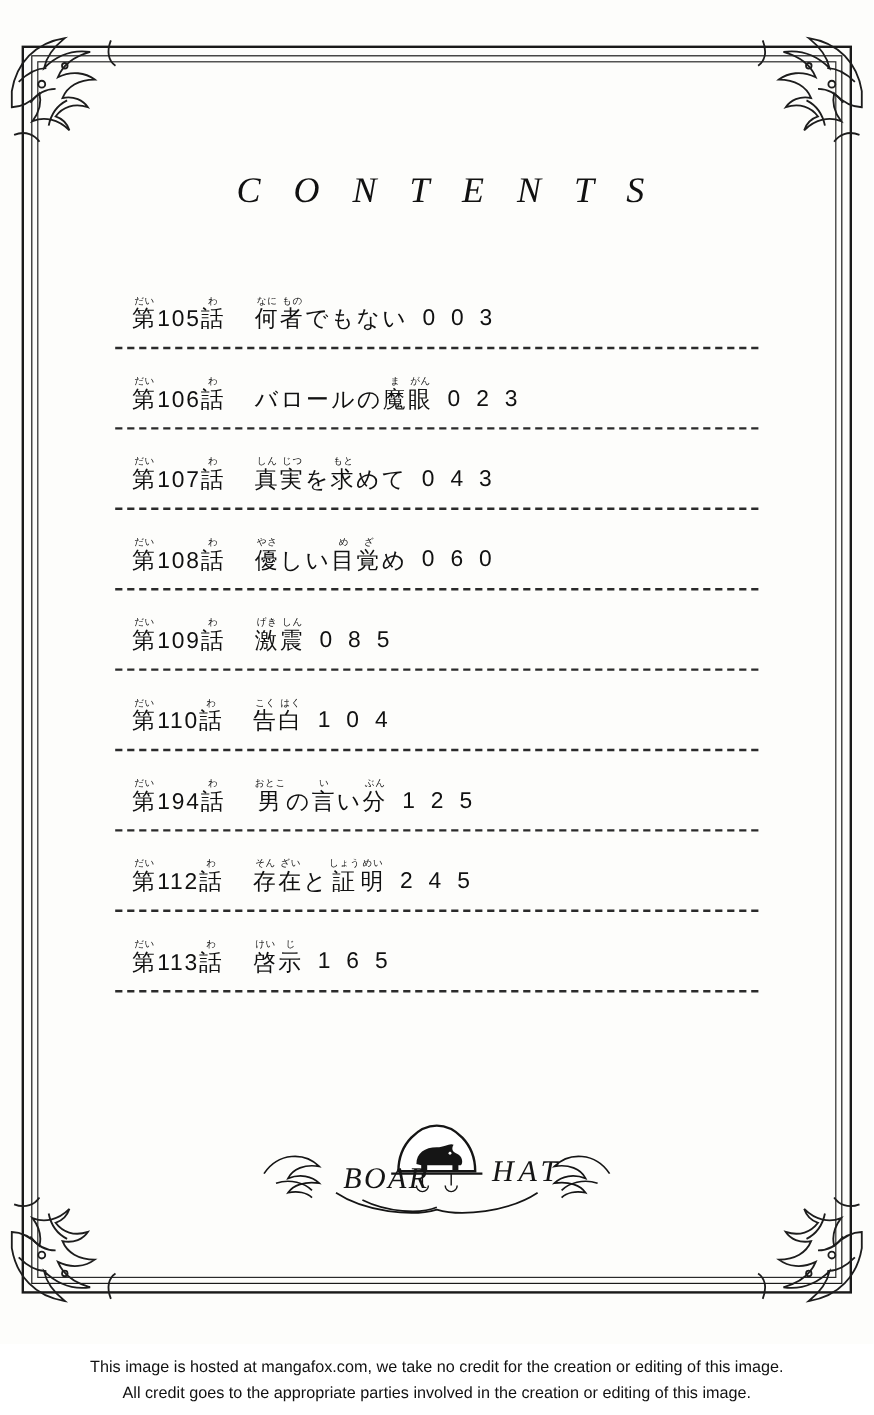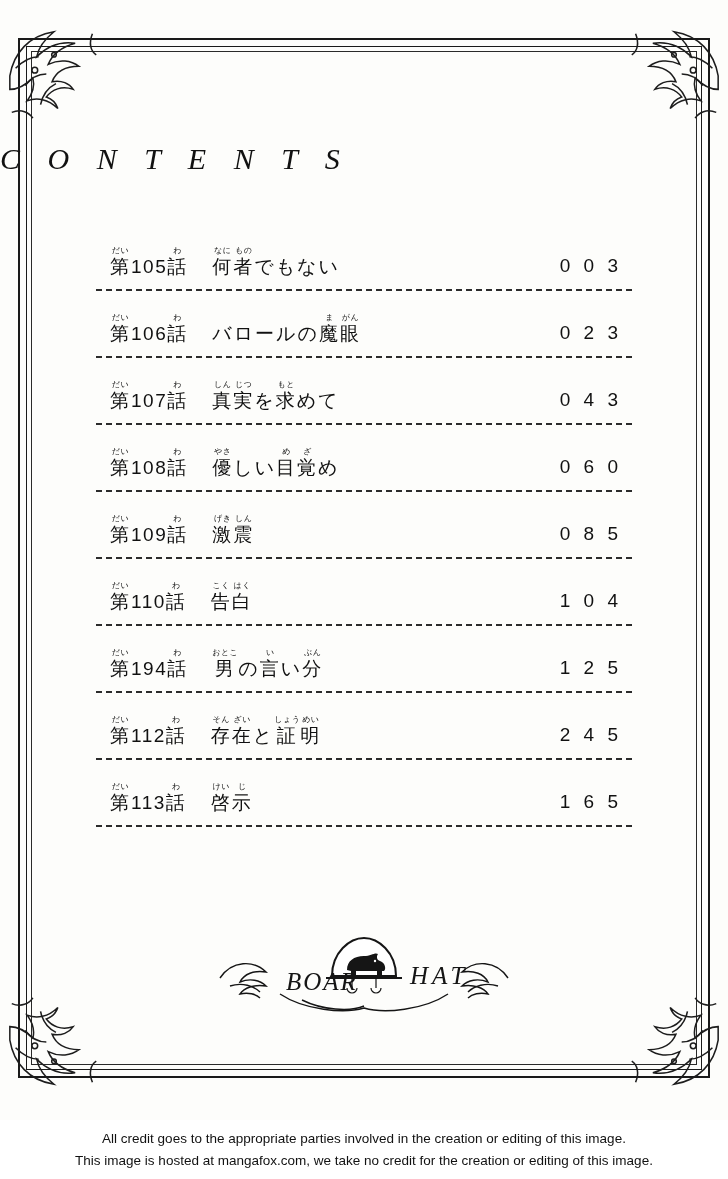--- a/index.html
+++ b/index.html
@@ -53,22 +53,22 @@
   .corner svg { width: 100%; height: 100%; display:block; }
   .corner.tl { left: 6px;  top: 26px; }
   .corner.tr { right: 6px; top: 26px; transform: scaleX(-1); }
   .corner.bl { left: 6px;  bottom: 30px; transform: scaleY(-1); }
   .corner.br { right: 6px; bottom: 30px; transform: scale(-1,-1); }
 
   
   .contents-title {
     position: absolute;
     top: 142px;
-    left: 0; right: 0;
-    text-align: left;
+    left: 16px; right: 0;
+    text-align: center;
     font-family: "Liberation Serif", serif;
     font-size: 30px;
     letter-spacing: 10px;
     font-style: italic;
     font-weight: 400;
     color: #111;
   }
 
   
   .toc {
@@ -77,23 +77,23 @@
     right: 96px;
     top: 232px;
   }
   .toc-row {
     position: relative;
     height: 67px;
   }
   .toc-line {
     display: flex;
     align-items: flex-end;
-    justify-content: space-between;
     height: 46px;
     padding: 0 10px 0 14px;
+    gap: 12px;
   }
   .toc-left {
     display: flex;
     align-items: flex-end;
     white-space: nowrap;
   }
   .ruby-group {
     display: inline-flex;
     flex-direction: column;
     align-items: center;
@@ -564,15 +564,15 @@
 
       <text x="196" y="54" font-family="Liberation Serif, serif" font-style="italic" font-size="25" fill="#151515" stroke="none" letter-spacing="4">HAT</text>
 
       <path d="M66 64 C90 80 130 84 150 78 C170 84 210 80 234 64"></path>
       <path d="M88 70 C108 80 136 82 150 76"></path>
     </svg>
   </div>
 </div>
 
 <div class="footer">
+  <div>This image is hosted at mangafox.com, we take no credit for the creation or editing of this image.</div>
   <div>All credit goes to the appropriate parties involved in the creation or editing of this image.</div>
-  <div>This image is hosted at mangafox.com, we take no credit for the creation or editing of this image.</div>
 </div>
 
 </body></html>

